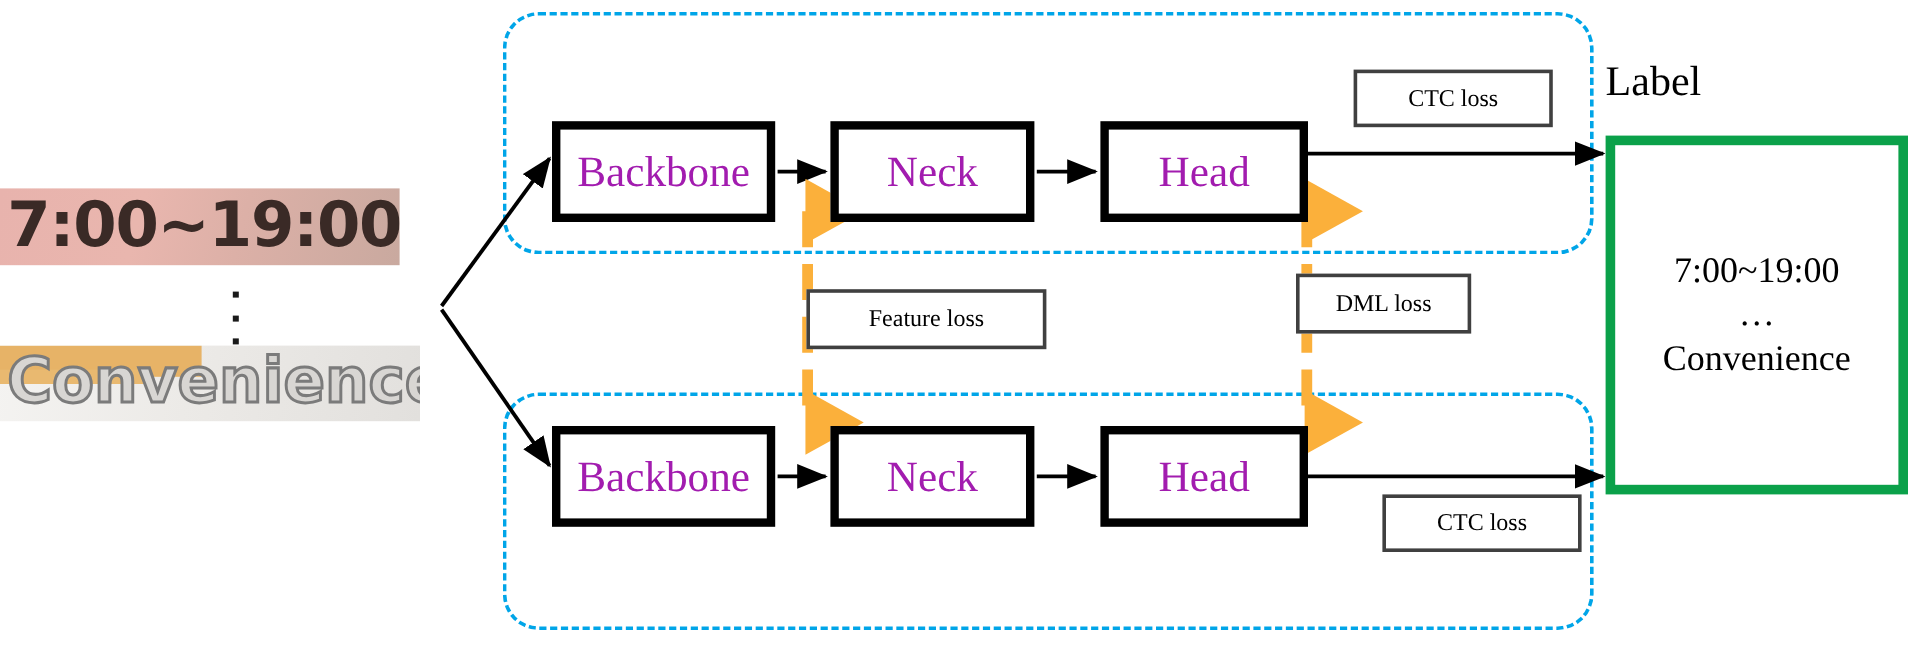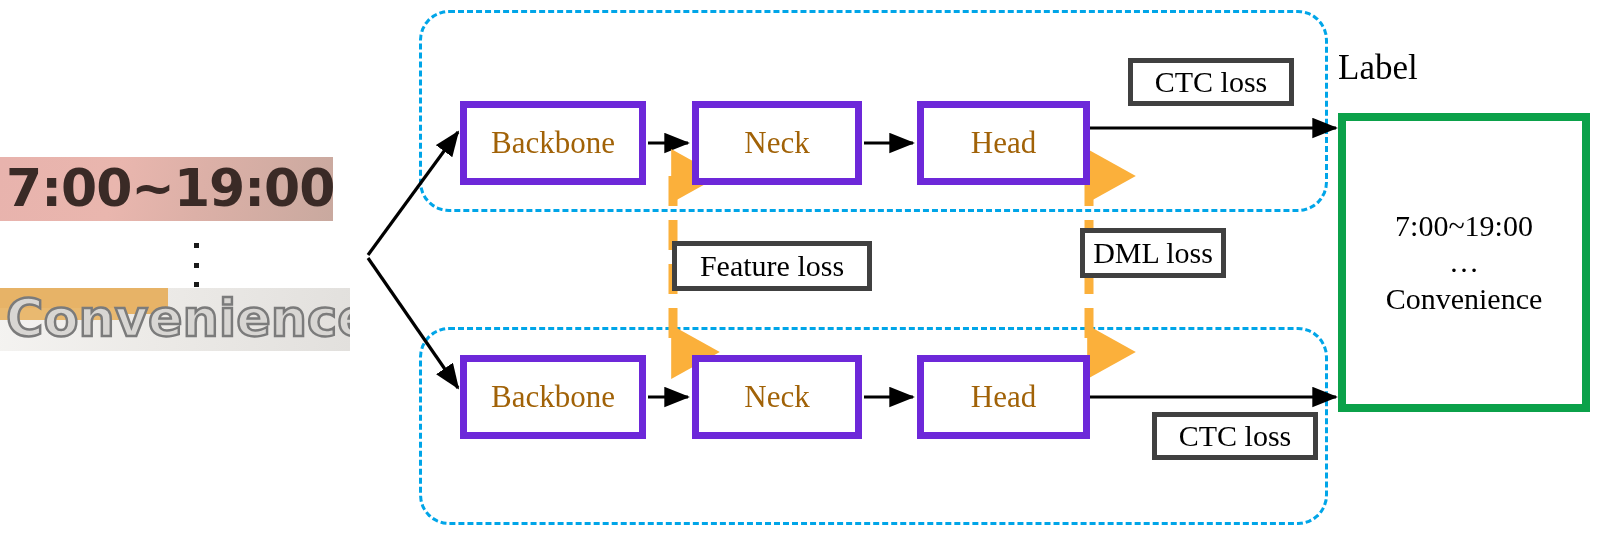--- a/index.html
+++ b/index.html
@@ -34,34 +34,34 @@
      box-sizing:border-box;background:transparent;}
   .group-student{left:419px;top:10px;width:909px;height:202px;}
   .group-teacher{left:419px;top:327px;width:909px;height:198px;}
   .group-title{position:absolute;font-weight:bold;font-size:33px;color:#1a6fb5;
      letter-spacing:0px;white-space:nowrap;
      text-shadow:1px 1px 0 #0d4f86;}
   .title-student{left:449px;top:40px;}
   .title-teacher{left:449px;top:455px;}
 
   
-  .mod{position:absolute;border:7px solid #6d28d9;background:#fff;
+  .mod{position:absolute;border:7px solid #000000;background:#fff;
      box-sizing:border-box;display:flex;align-items:center;justify-content:center;
-     font-size:31px;color:#a16207;}
+     font-size:36px;color:#a21caf;}
   .m-s-backbone{left:460px;top:101px;width:186px;height:84px;}
   .m-s-neck{left:692px;top:101px;width:170px;height:84px;}
   .m-s-head{left:917px;top:101px;width:173px;height:84px;}
   .m-t-backbone{left:460px;top:355px;width:186px;height:84px;}
   .m-t-neck{left:692px;top:355px;width:170px;height:84px;}
   .m-t-head{left:917px;top:355px;width:173px;height:84px;}
 
   
-  .loss{position:absolute;border:5px solid #404040;background:#fff;
+  .loss{position:absolute;border:3px solid #404040;background:#fff;
      box-sizing:border-box;display:flex;align-items:center;justify-content:center;
-     font-size:30px;color:#000;z-index:6;}
+     font-size:20px;color:#000;z-index:6;}
   .l-ctc-top{left:1128px;top:58px;width:166px;height:48px;}
   .l-ctc-bot{left:1152px;top:412px;width:166px;height:48px;}
   .l-feature{left:672px;top:241px;width:200px;height:50px;}
   .l-dml{left:1080px;top:228px;width:146px;height:50px;}
 
   
   .label-box{position:absolute;left:1338px;top:113px;width:252px;height:299px;
      border:8px solid #0ba14a;background:#fff;box-sizing:border-box;
      display:flex;flex-direction:column;align-items:center;justify-content:center;
      font-size:30px;color:#000;line-height:1.22;z-index:5;}

